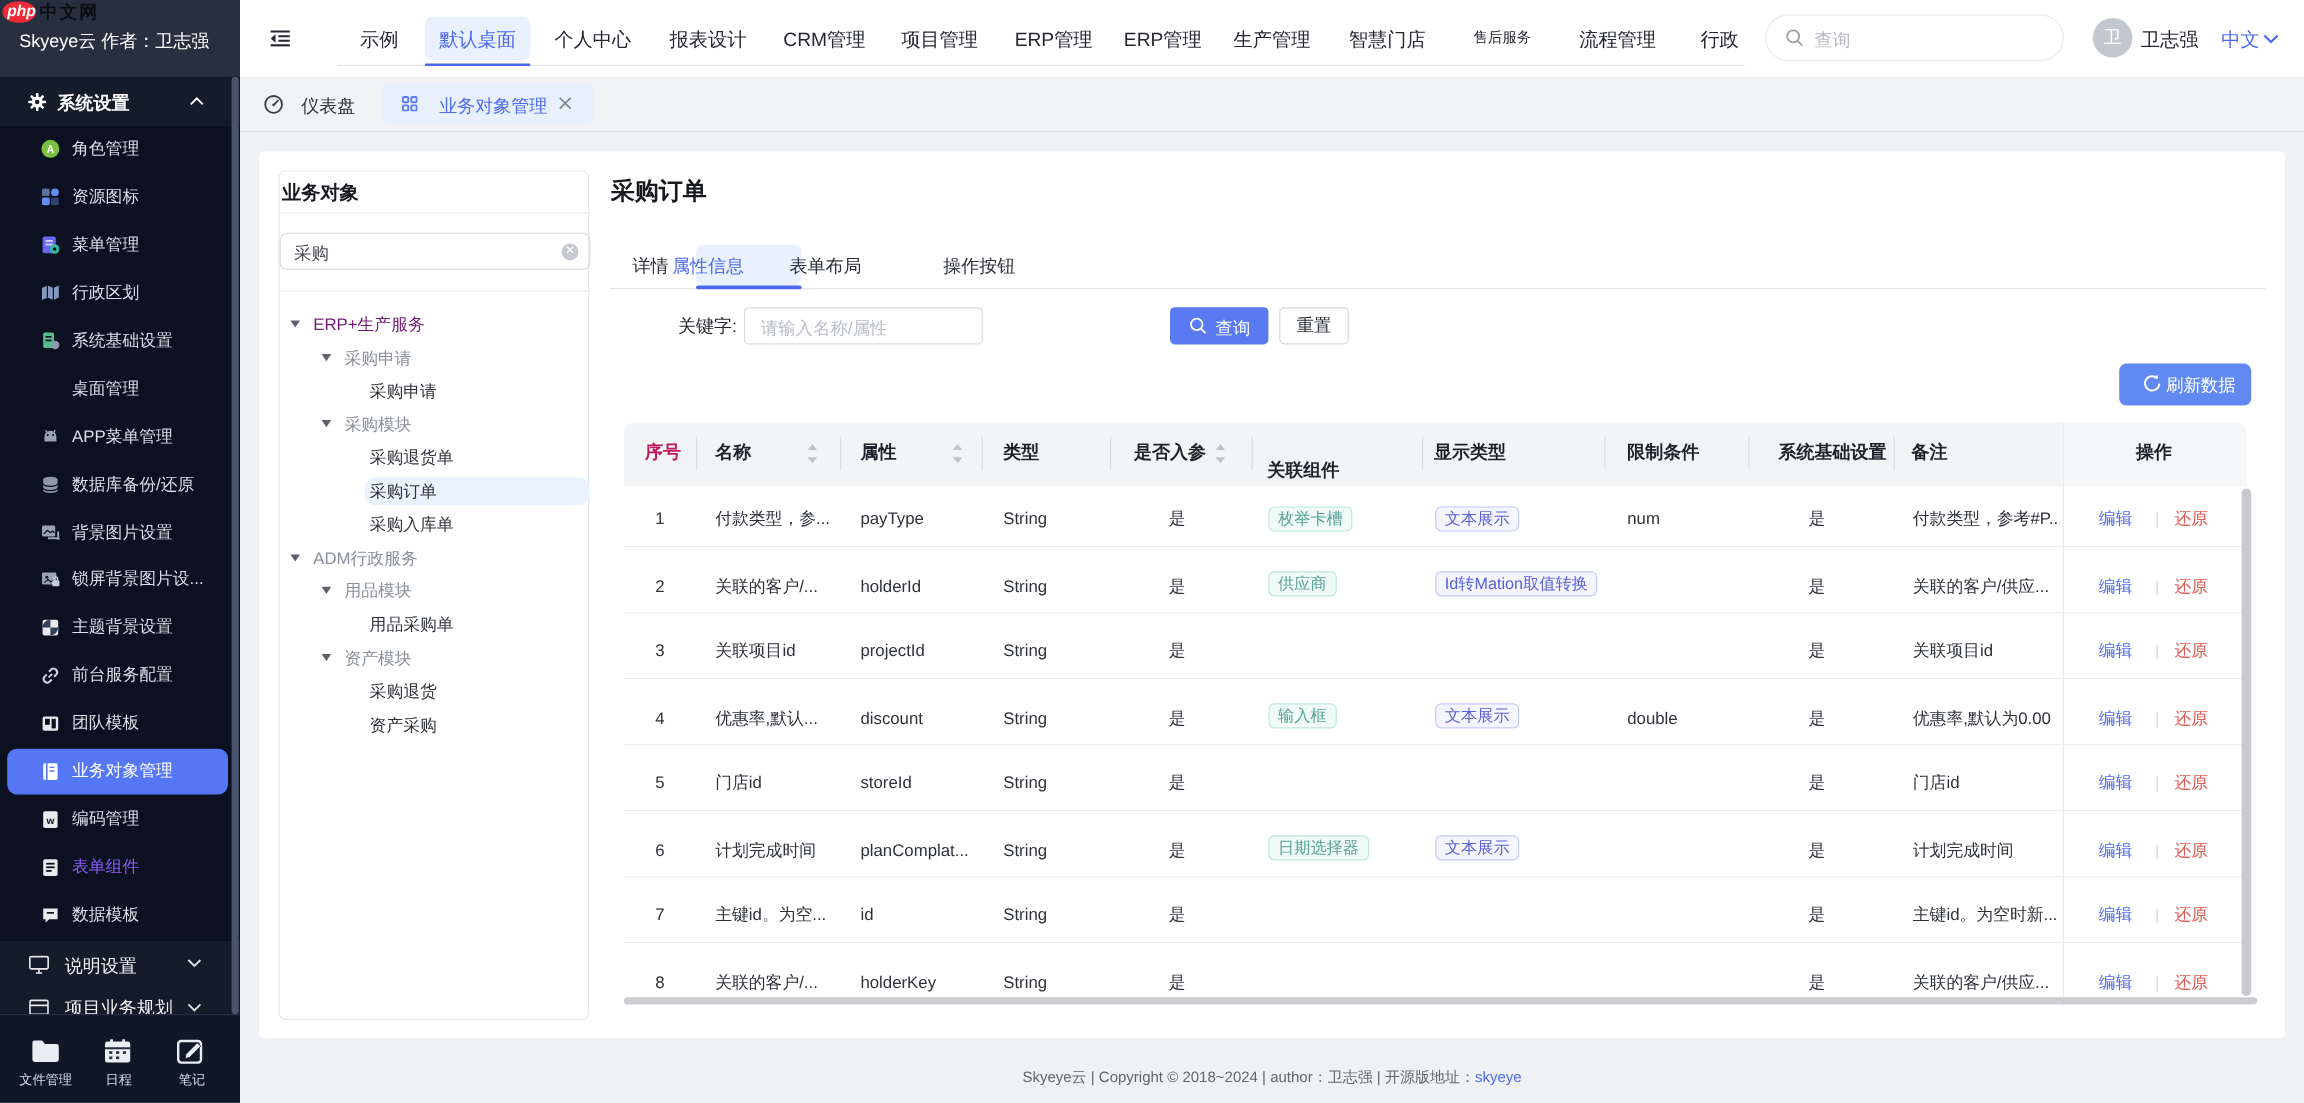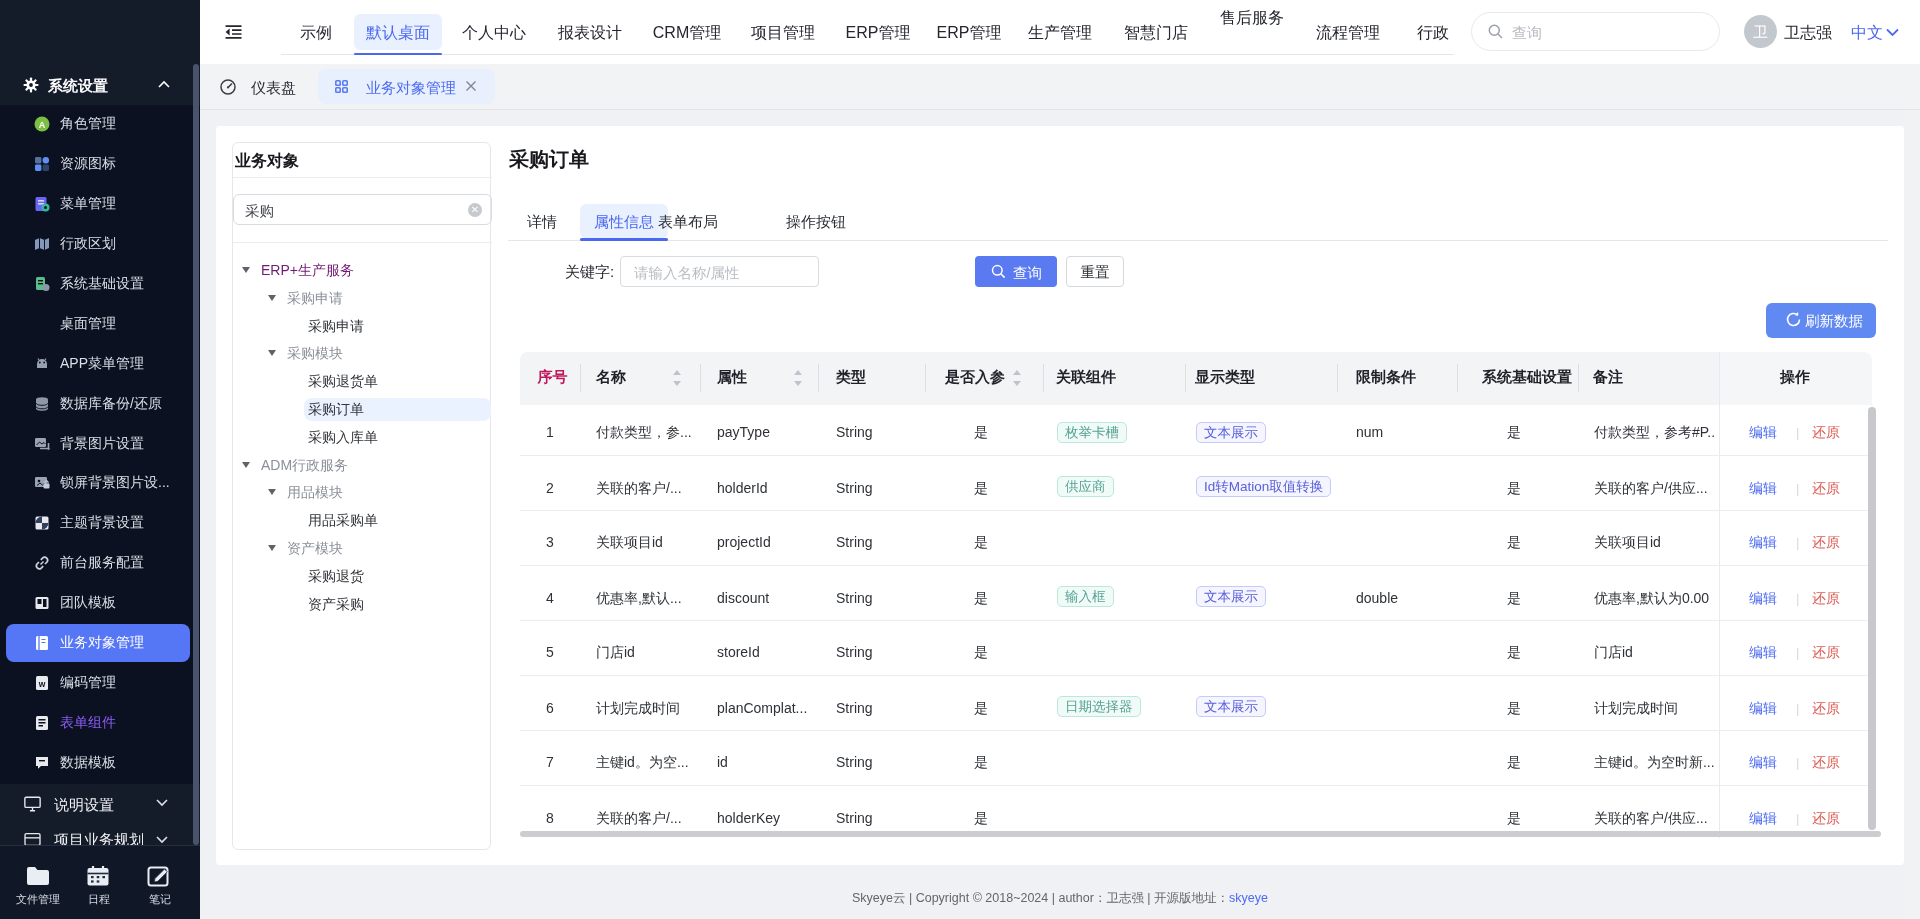--- a/index.html
+++ b/index.html
@@ -1,20 +1,26 @@
 <!DOCTYPE html>
 <html><head><meta charset="utf-8"><style>
 *{margin:0;padding:0;box-sizing:border-box}
 html,body{width:1920px;height:919px;font-family:"Liberation Sans",sans-serif;overflow:hidden;background:#eff1f4}
 body{position:relative}
 .a{position:absolute}
 </style></head><body>
 
 <div class="a" style="left:1904px;top:64px;width:16px;height:855px;background:#f1f2f3"></div>
 <div class="a" style="left:0;top:0;width:200px;height:919px;background:#141b29;z-index:5">
+<div class="a" style="left:0;top:0;width:200px;height:64px;background:#28303f">
+<div class="a" style="left:2px;top:1px;width:28px;height:18px;background:#ee2b36;border-radius:50%/50%;"></div>
+<div class="a" style="left:4px;top:1px;width:28px;height:16px;color:#fff;font-style:italic;font-weight:bold;font-size:13px;text-align:center">php</div>
+<div class="a" style="left:33px;top:1px;font-size:15px;font-weight:bold;color:#0a0d14;letter-spacing:1.5px">中文网</div>
+<div class="a" style="left:16px;top:25px;font-size:15px;color:#fff">Skyeye云 作者：卫志强</div>
+</div>
 <div class="a" style="left:0;top:105px;width:200px;height:679px;background:#0b1120"></div>
 <svg class="a" style="left:23px;top:77px" width="16" height="16" viewBox="0 0 16 16">
       <g fill="#fff">
         <rect x="6.9" y="0.5" width="2.2" height="4" rx="0.8"></rect>
         <rect x="6.9" y="0.5" width="2.2" height="4" rx="0.8" transform="rotate(45 8 8)"></rect>
         <rect x="6.9" y="0.5" width="2.2" height="4" rx="0.8" transform="rotate(90 8 8)"></rect>
         <rect x="6.9" y="0.5" width="2.2" height="4" rx="0.8" transform="rotate(135 8 8)"></rect>
         <rect x="6.9" y="0.5" width="2.2" height="4" rx="0.8" transform="rotate(180 8 8)"></rect>
         <rect x="6.9" y="0.5" width="2.2" height="4" rx="0.8" transform="rotate(225 8 8)"></rect>
         <rect x="6.9" y="0.5" width="2.2" height="4" rx="0.8" transform="rotate(270 8 8)"></rect>
@@ -182,21 +188,21 @@
 <div class="a" style="left:56px;top:23px;width:120px;text-align:center;font-size:16px;color:#23262e">示例</div>
 <div class="a" style="left:138px;top:23px;width:120px;text-align:center;font-size:16px;color:#4b68f0">默认桌面</div>
 <div class="a" style="left:234px;top:23px;width:120px;text-align:center;font-size:16px;color:#23262e">个人中心</div>
 <div class="a" style="left:330px;top:23px;width:120px;text-align:center;font-size:16px;color:#23262e">报表设计</div>
 <div class="a" style="left:427px;top:23px;width:120px;text-align:center;font-size:16px;color:#23262e">CRM管理</div>
 <div class="a" style="left:523px;top:23px;width:120px;text-align:center;font-size:16px;color:#23262e">项目管理</div>
 <div class="a" style="left:618px;top:23px;width:120px;text-align:center;font-size:16px;color:#23262e">ERP管理</div>
 <div class="a" style="left:709px;top:23px;width:120px;text-align:center;font-size:16px;color:#23262e">ERP管理</div>
 <div class="a" style="left:800px;top:23px;width:120px;text-align:center;font-size:16px;color:#23262e">生产管理</div>
 <div class="a" style="left:896px;top:23px;width:120px;text-align:center;font-size:16px;color:#23262e">智慧门店</div>
-<div class="a" style="left:992px;top:8px;width:120px;text-align:center;font-size:16px;color:#23262e">售后服务</div>
+<div class="a" style="left:992px;top:23px;width:120px;text-align:center;font-size:12px;color:#23262e">售后服务</div>
 <div class="a" style="left:1088px;top:23px;width:120px;text-align:center;font-size:16px;color:#23262e">流程管理</div>
 <div class="a" style="left:1173px;top:23px;width:120px;text-align:center;font-size:16px;color:#23262e">行政</div>
 <div class="a" style="left:1271px;top:12px;width:249px;height:39px;border:1px solid #e7e9ee;border-radius:19.5px"></div>
 <svg class="a" style="left:1288px;top:24px" width="15" height="15" viewBox="0 0 15 15">
       <circle cx="6.3" cy="6.3" r="5" stroke="#9aa0a8" stroke-width="1.5" fill="none"></circle>
       <path d="M10 10l4 4" stroke="#9aa0a8" stroke-width="1.5"></path>
     </svg>
 <div class="a" style="left:1312px;top:24px;font-size:15px;color:#b7bac0">查询</div>
 <div class="a" style="left:1544px;top:15px;width:33px;height:33px;border-radius:50%;background:#c3c8cf;color:#fff;font-size:15px;text-align:center;line-height:33px">卫</div>
 <div class="a" style="left:1584px;top:23px;font-size:16px;color:#23262e">卫志强</div>
@@ -251,21 +257,21 @@
 <div class="a" style="left:268px;top:489px;width:0;height:0;border-left:4.5px solid transparent;border-right:4.5px solid transparent;border-top:6px solid #5e636b"></div>
 <div class="a" style="left:287px;top:484px;font-size:14px;color:#8a8f98;white-space:nowrap">用品模块</div>
 <div class="a" style="left:308px;top:512px;font-size:14px;color:#303338;white-space:nowrap">用品采购单</div>
 <div class="a" style="left:268px;top:545px;width:0;height:0;border-left:4.5px solid transparent;border-right:4.5px solid transparent;border-top:6px solid #5e636b"></div>
 <div class="a" style="left:287px;top:540px;font-size:14px;color:#8a8f98;white-space:nowrap">资产模块</div>
 <div class="a" style="left:308px;top:568px;font-size:14px;color:#303338;white-space:nowrap">采购退货</div>
 <div class="a" style="left:308px;top:596px;font-size:14px;color:#303338;white-space:nowrap">资产采购</div>
 <div class="a" style="left:509px;top:146px;font-size:20px;font-weight:bold;color:#17191d">采购订单</div>
 <div class="a" style="left:580px;top:204px;width:88px;height:34px;background:#e9f0fe;border-radius:6px"></div>
 <div class="a" style="left:478px;top:213px;width:128px;text-align:center;font-size:15px;color:#2b2f36">详情</div>
-<div class="a" style="left:560px;top:213px;width:128px;text-align:center;font-size:15px;color:#4b68f0">属性信息</div>
+<div class="a" style="left:560px;top:213px;width:128px;text-align:left;font-size:15px;color:#4b68f0">属性信息</div>
 <div class="a" style="left:624px;top:213px;width:128px;text-align:center;font-size:15px;color:#2b2f36">表单布局</div>
 <div class="a" style="left:752px;top:213px;width:128px;text-align:center;font-size:15px;color:#2b2f36">操作按钮</div>
 <div class="a" style="left:508px;top:240px;width:1380px;height:1px;background:#e4e6eb"></div>
 <div class="a" style="left:580px;top:237.5px;width:88px;height:3px;background:#4b68f0;border-radius:1.5px"></div>
 <div class="a" style="left:565px;top:263px;font-size:15px;color:#1f2329">关键字:</div>
 <div class="a" style="left:620px;top:256px;width:199px;height:31px;border:1px solid #d8dbe0;border-radius:4px;background:#fff"></div>
 <div class="a" style="left:634px;top:264px;font-size:14.5px;color:#b9bdc4">请输入名称/属性</div>
 <div class="a" style="left:975px;top:256px;width:82px;height:31px;background:#5a7af2;border-radius:4px"></div>
 <svg class="a" style="left:991px;top:264px" width="15" height="15" viewBox="0 0 15 15">
     <circle cx="6.3" cy="6.3" r="4.8" stroke="#fff" stroke-width="1.5" fill="none"></circle>
@@ -279,21 +285,21 @@
     <path d="M13 1l.3 3.6-3.4-.4z" fill="#fff"></path>
   </svg>
 <div class="a" style="left:1805px;top:312px;font-size:14.5px;color:#fff">刷新数据</div>
 <div class="a" style="left:520px;top:352px;width:1199px;height:53px;background:#f3f4f6;border-radius:8px 0 0 0"></div>
 <div class="a" style="left:1719px;top:352px;width:153px;height:53px;background:#f5f6f8;border-radius:0 8px 0 0"></div>
 <div class="a" style="left:537.5px;top:368px;font-size:15px;font-weight:bold;color:#be185d;white-space:nowrap">序号</div>
 <div class="a" style="left:596px;top:368px;font-size:15px;font-weight:bold;color:#1f2329;white-space:nowrap">名称</div>
 <div class="a" style="left:717px;top:368px;font-size:15px;font-weight:bold;color:#1f2329;white-space:nowrap">属性</div>
 <div class="a" style="left:836px;top:368px;font-size:15px;font-weight:bold;color:#1f2329;white-space:nowrap">类型</div>
 <div class="a" style="left:945px;top:368px;font-size:15px;font-weight:bold;color:#1f2329;white-space:nowrap">是否入参</div>
-<div class="a" style="left:1056px;top:368px;font-size:15px;font-weight:bold;color:#1f2329;white-space:nowrap">关联组件</div>
+<div class="a" style="left:1056px;top:383px;font-size:15px;font-weight:bold;color:#1f2329;white-space:nowrap">关联组件</div>
 <div class="a" style="left:1195px;top:368px;font-size:15px;font-weight:bold;color:#1f2329;white-space:nowrap">显示类型</div>
 <div class="a" style="left:1356px;top:368px;font-size:15px;font-weight:bold;color:#1f2329;white-space:nowrap">限制条件</div>
 <div class="a" style="left:1482px;top:368px;font-size:15px;font-weight:bold;color:#1f2329;white-space:nowrap">系统基础设置</div>
 <div class="a" style="left:1593px;top:368px;font-size:15px;font-weight:bold;color:#1f2329;white-space:nowrap">备注</div>
 <div class="a" style="left:1763px;top:368px;font-size:15px;font-weight:bold;color:#1f2329;width:64px;text-align:center">操作</div>
 <div class="a" style="left:673px;top:370px;width:0;height:0;border-left:4.5px solid transparent;border-right:4.5px solid transparent;border-bottom:5.5px solid #bfc3ca"></div>
 <div class="a" style="left:673px;top:381px;width:0;height:0;border-left:4.5px solid transparent;border-right:4.5px solid transparent;border-top:5.5px solid #bfc3ca"></div>
 <div class="a" style="left:794px;top:370px;width:0;height:0;border-left:4.5px solid transparent;border-right:4.5px solid transparent;border-bottom:5.5px solid #bfc3ca"></div>
 <div class="a" style="left:794px;top:381px;width:0;height:0;border-left:4.5px solid transparent;border-right:4.5px solid transparent;border-top:5.5px solid #bfc3ca"></div>
 <div class="a" style="left:1013px;top:370px;width:0;height:0;border-left:4.5px solid transparent;border-right:4.5px solid transparent;border-bottom:5.5px solid #bfc3ca"></div>

